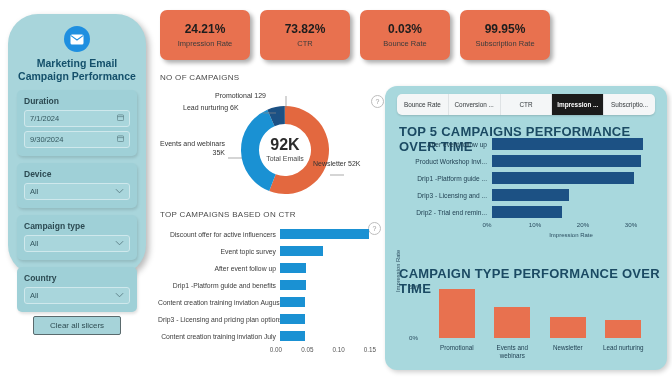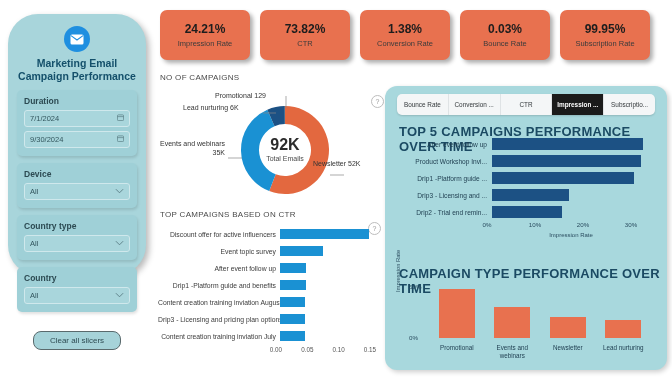--- a/index.html
+++ b/index.html
@@ -68,26 +68,26 @@
     align-items: center;
     justify-content: space-between;
     padding: 0 5px;
     font-size: 7.5px;
     color: #33565e;
     margin-bottom: 4px;
   }
   .slicer-input:last-child { margin-bottom: 0; }
   .cal-ic, .chev-ic { opacity: .75; }
   #clear-slicers {
-    margin: 19px auto 0 auto;
+    margin: 4px auto 0 auto;
     width: 86px;
     height: 17px;
     border: 1.4px solid #5a6a6d;
     background: #a6d3d9;
-    border-radius: 8px;
+    border-radius: 2px;
     font-size: 8px;
     color: #2f4c53;
     display: flex; align-items: center; justify-content: center;
     cursor: pointer;
   }
 
   
   .kpi-row { position: absolute; left: 160px; top: 10px; display: flex; gap: 10px; }
   .kpi-card {
     width: 90px; height: 50px;
@@ -243,21 +243,21 @@
       <span>All</span>
       <span class="chev-ic">
         <svg width="9" height="6" viewBox="0 0 10 6">
             <path d="M1 1 L5 5 L9 1" stroke="#3e5e66" stroke-width="1" fill="none"></path>
           </svg>
       </span>
     </div>
   </div>
 
   <div class="slicer-card">
-    <div class="slicer-label">Country type</div>
+    <div class="slicer-label">Campaign type</div>
     <div class="slicer-input">
       <span>All</span>
       <span class="chev-ic">
         <svg width="9" height="6" viewBox="0 0 10 6">
             <path d="M1 1 L5 5 L9 1" stroke="#3e5e66" stroke-width="1" fill="none"></path>
           </svg>
       </span>
     </div>
   </div>
 
@@ -277,24 +277,20 @@
 </div>
 
 <div class="kpi-row" id="kpi-row">
     <div class="kpi-card">
       <div class="kpi-value">24.21%</div>
       <div class="kpi-label">Impression Rate</div>
     </div>
     <div class="kpi-card">
       <div class="kpi-value">73.82%</div>
       <div class="kpi-label">CTR</div>
-    </div>
-    <div class="kpi-card">
-      <div class="kpi-value">1.38%</div>
-      <div class="kpi-label">Conversion Rate</div>
     </div>
     <div class="kpi-card">
       <div class="kpi-value">0.03%</div>
       <div class="kpi-label">Bounce Rate</div>
     </div>
     <div class="kpi-card">
       <div class="kpi-value">99.95%</div>
       <div class="kpi-label">Subscription Rate</div>
     </div>
   </div>

